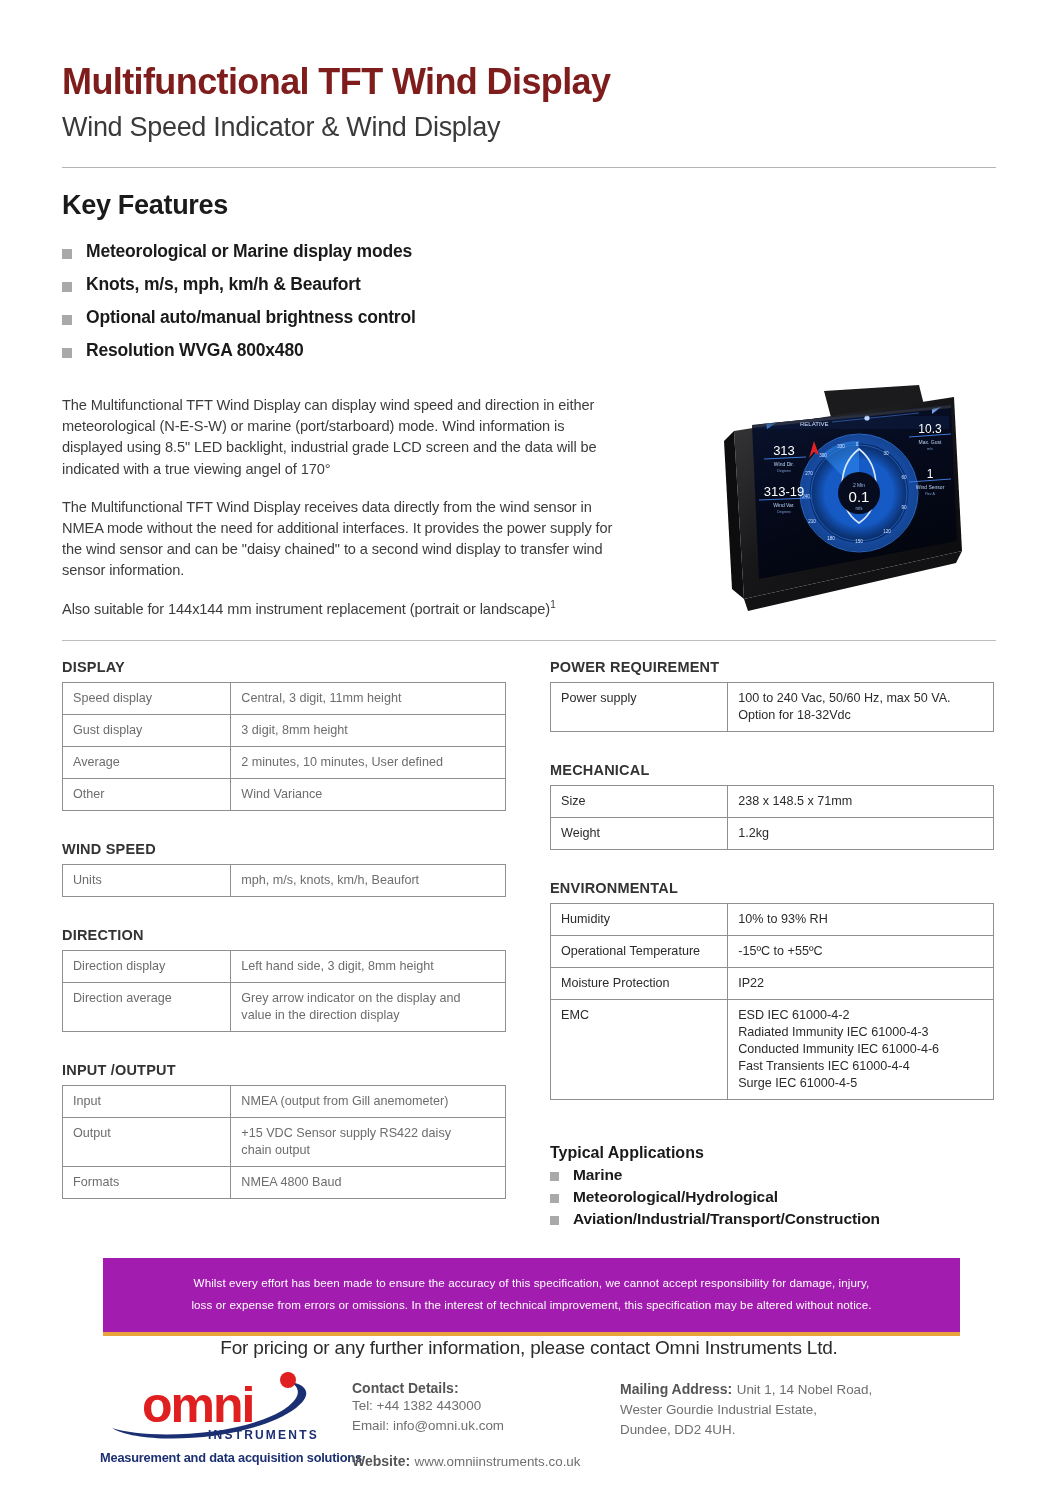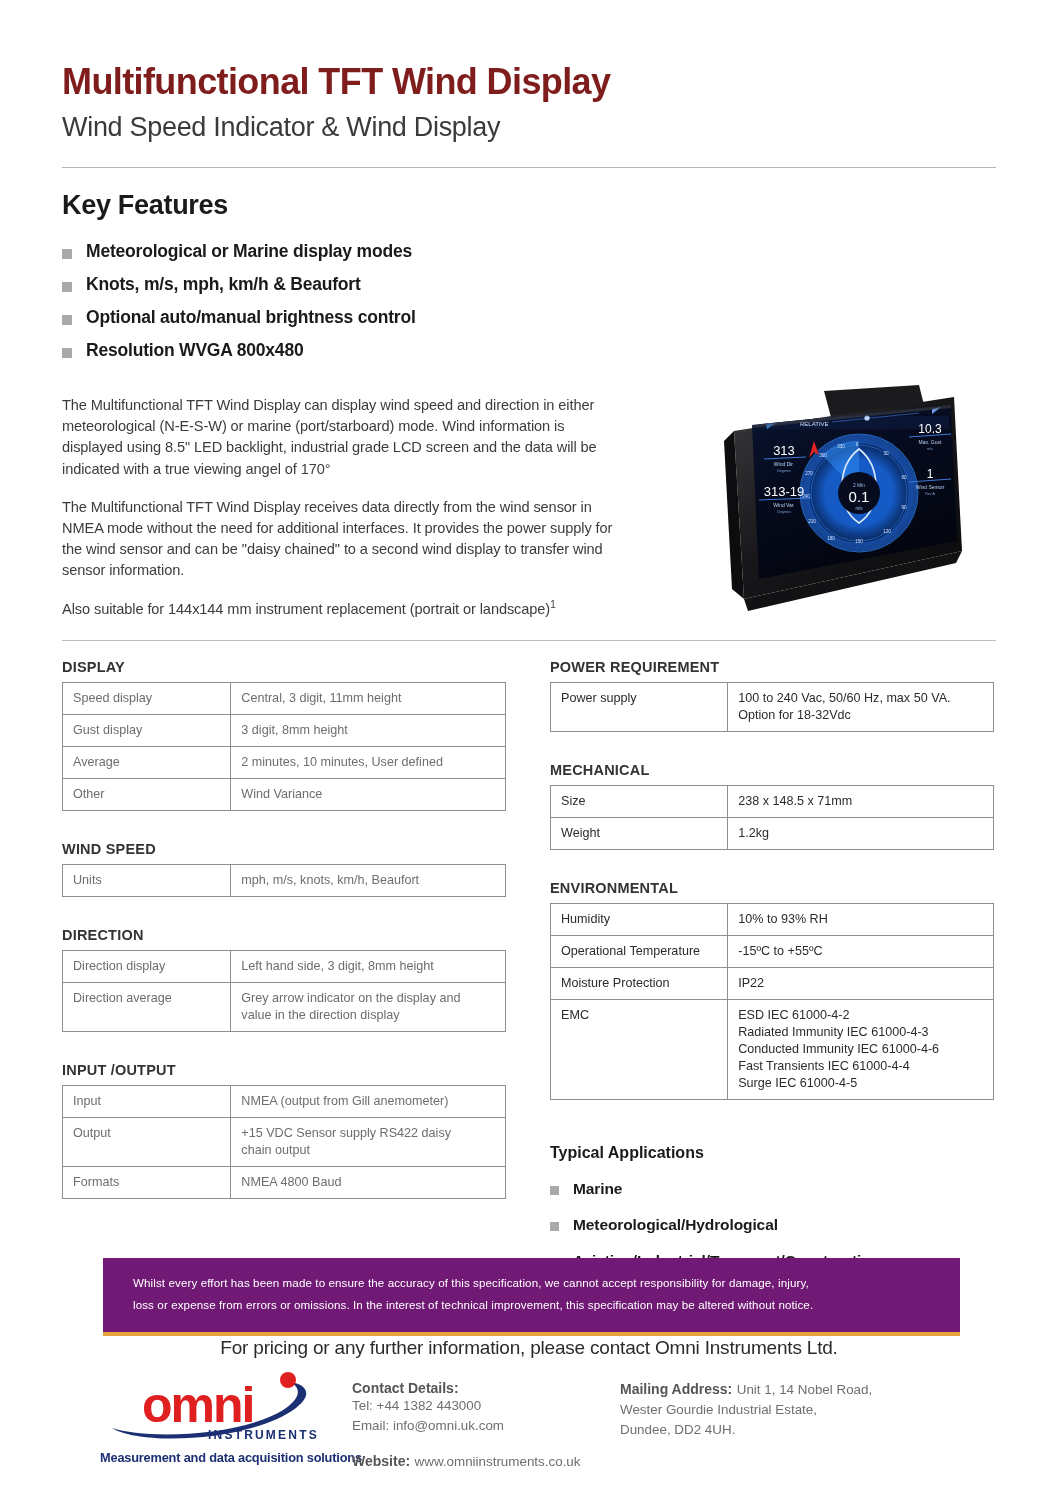--- a/index.html
+++ b/index.html
@@ -80,30 +80,31 @@
     vertical-align: top;
   }
   .t-light td { color: #6d6d6d; }
   .t-dark td { color: #2b2b2b; }
   td.k { width: 38%; }
   .t-dark td.k { width: 40%; }
   td .ml { display: block; }
 
   
   .apps-h { font-size: 16px; font-weight: bold; color: #1a1a1a; margin-top: 44px; }
-  .app-item { display: flex; align-items: flex-start; gap: 14px; margin-top: 18px; }
+  .app-item { display: flex; align-items: flex-start; gap: 14px; margin-top: 4px; }
   .app-item .sq { margin-top: 6px; width: 9px; height: 9px; flex: 0 0 9px; }
   .app-txt { font-size: 15.5px; font-weight: bold; color: #1a1a1a; letter-spacing: -0.1px; }
 
   
   .notice {
     position: absolute; left: 103px; top: 1258px;
-    width: 857px; background: #701a75;
+    width: 857px; background: #a21caf;
     border-bottom: 4px solid #e8a33d;
     padding: 14px 30px 16px 30px;
+    text-align: center;
   }
   .notice p {
     font-size: 11.6px; color: #ffffff; line-height: 1.9; letter-spacing: 0.1px;
   }
 
   
   .foot-lead {
     position: absolute; left: 0; right: 0; top: 1337px;
     text-align: center; font-size: 19px; color: #2b2b2b; letter-spacing: -0.2px;
   }

